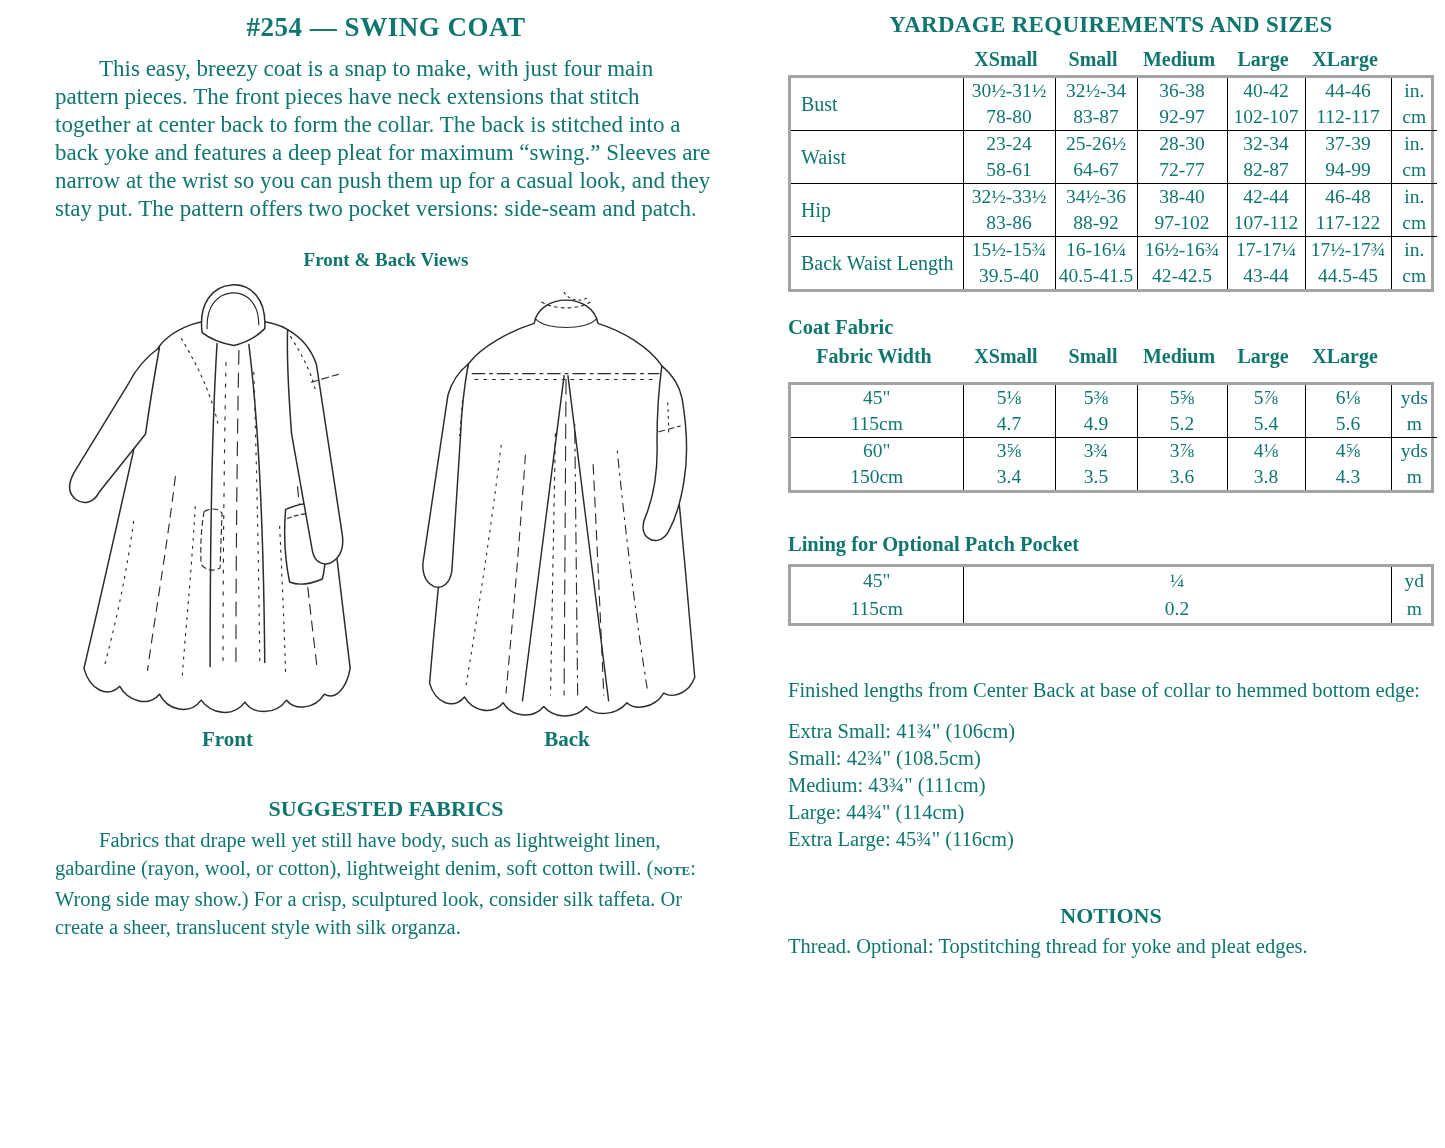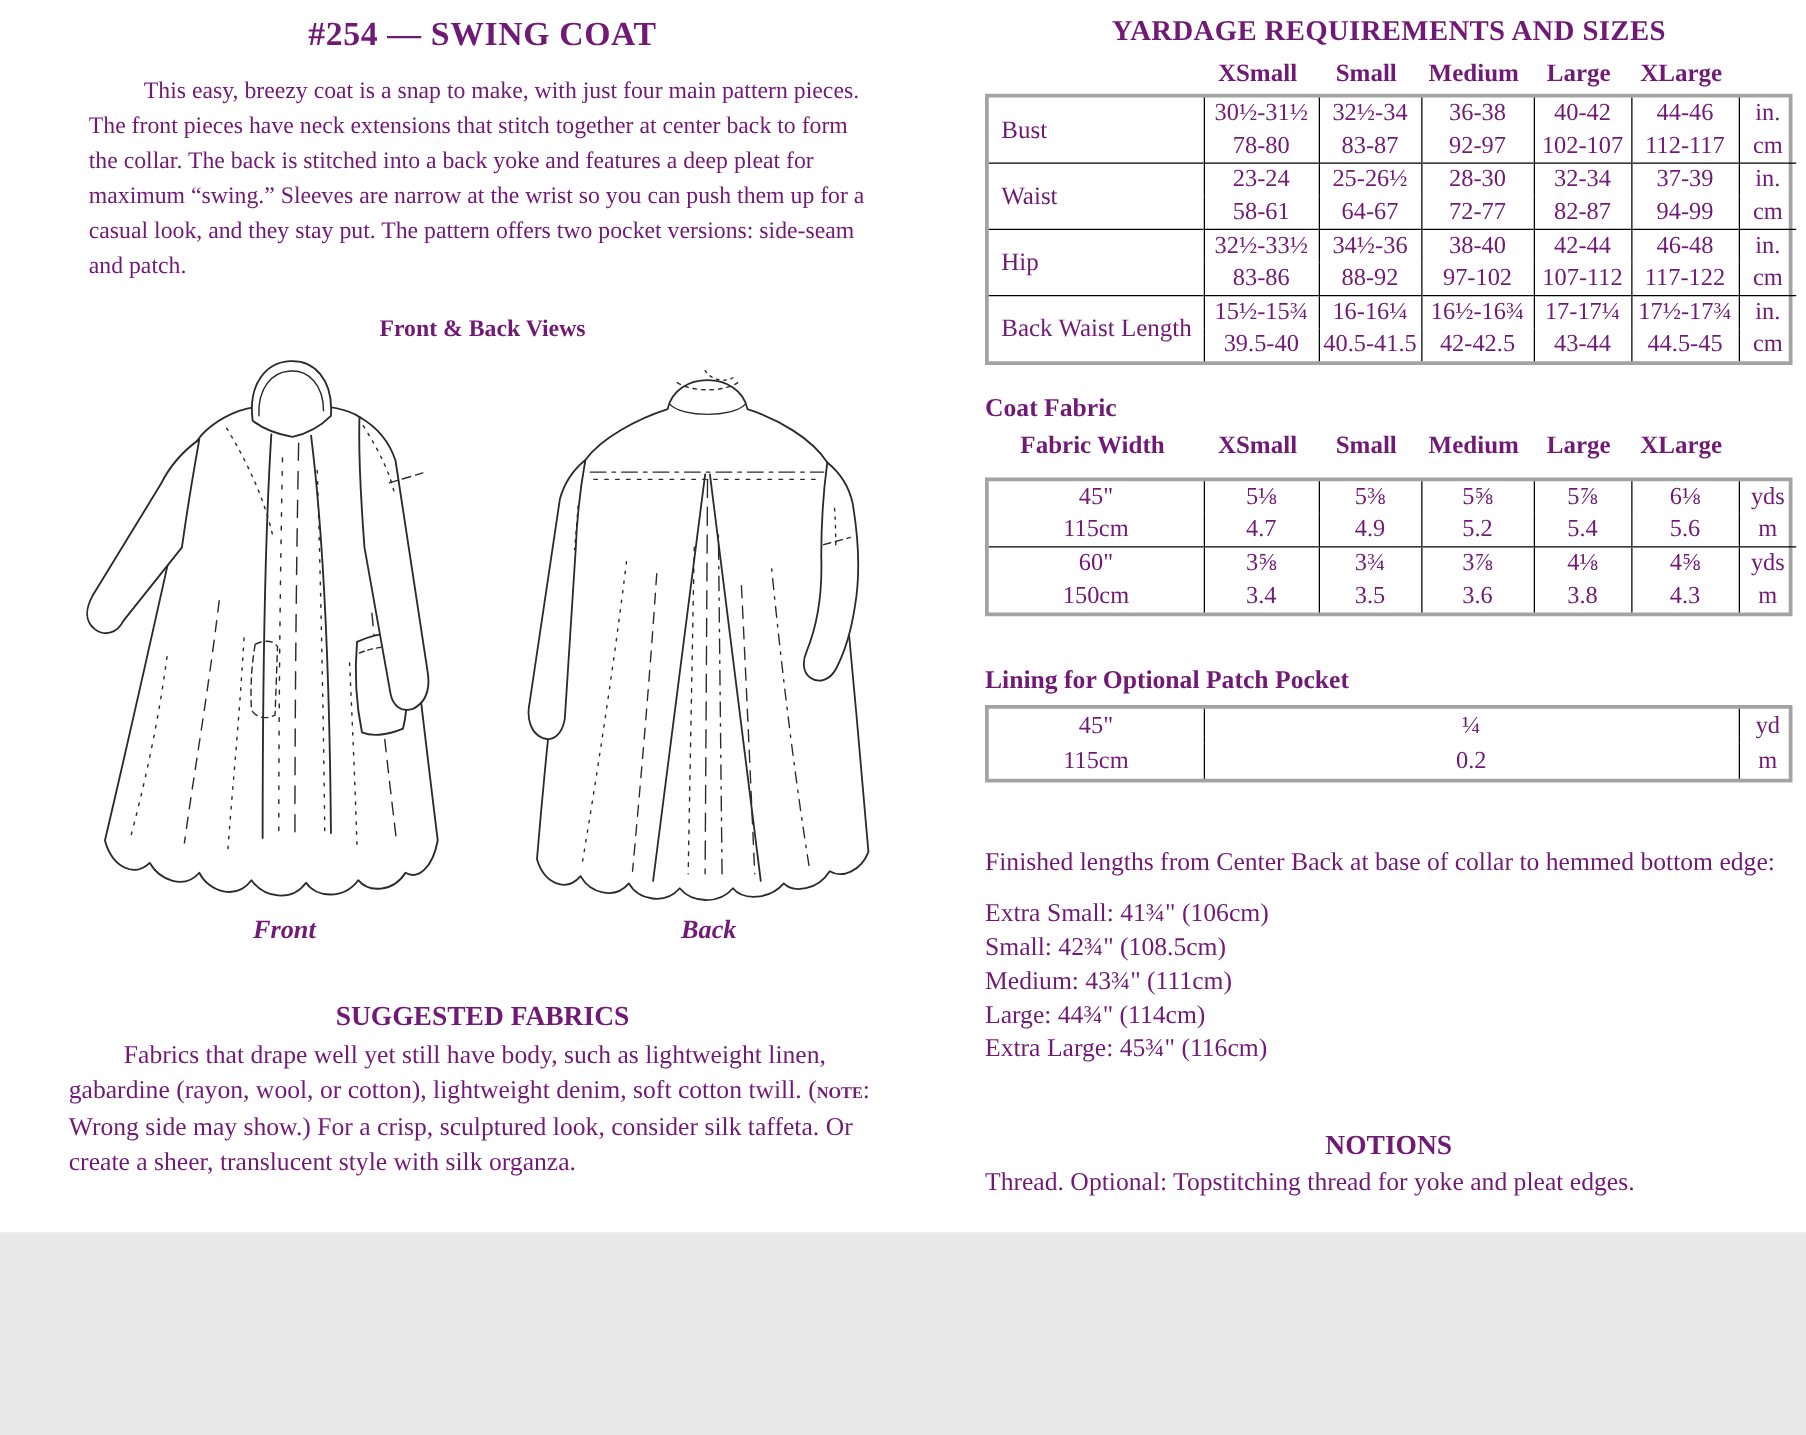--- a/index.html
+++ b/index.html
@@ -1,25 +1,25 @@
 <!DOCTYPE html>
 <html><head>
 <meta charset="utf-8">
 <title>#254 Swing Coat</title>
 <style>
   html,body{margin:0;padding:0;background:#e8e8e8;}
-  .page{position:relative;width:1445px;height:986px;background:#ffffff;margin:0 auto;
-        font-family:"Liberation Serif","DejaVu Serif",serif;color:#701a75;overflow:hidden;}
+  .page{position:relative;width:1445px;height:1148px;background:#ffffff;margin:0 auto;
+        font-family:"Liberation Serif","DejaVu Serif",serif;color:#0f766e;overflow:hidden;}
   
   .left-col{position:absolute;left:55px;top:12px;width:662px;}
   .doc-title{text-align:center;font-size:27px;font-weight:bold;margin:0 0 12px 0;letter-spacing:.5px;}
-  .intro{font-size:19px;line-height:28px;text-indent:44px;margin:16px;}
+  .intro{font-size:23px;line-height:28px;text-indent:44px;margin:0;}
   .views-heading{text-align:center;font-size:19px;font-weight:bold;margin:26px 0 2px 0;}
   .illos{display:flex;justify-content:space-between;align-items:flex-start;height:452px;}
-  .fig-labels{display:flex;margin-top:2px;font-style:italic;}
+  .fig-labels{display:flex;margin-top:2px;}
   .fig-label{font-size:21px;font-weight:bold;text-align:center;}
   .fig-label.front{width:345px;}
   .fig-label.back{width:300px;margin-left:17px;}
   .fabrics-heading{text-align:center;font-size:22px;font-weight:bold;margin:44px 0 4px 0;}
   .fabrics{font-size:20.5px;line-height:28px;text-indent:44px;margin:0;}
   .fabrics b{font-size:13px;}
   
   .right-col{position:absolute;left:788px;top:12px;width:646px;font-family:Liberation Serif, serif;}
   .yardage-heading{text-align:center;font-size:23px;font-weight:bold;margin:0;letter-spacing:.3px;}
   .size-headers{display:flex;font-weight:bold;font-size:20px;margin-top:10px;margin-bottom:4px;}

